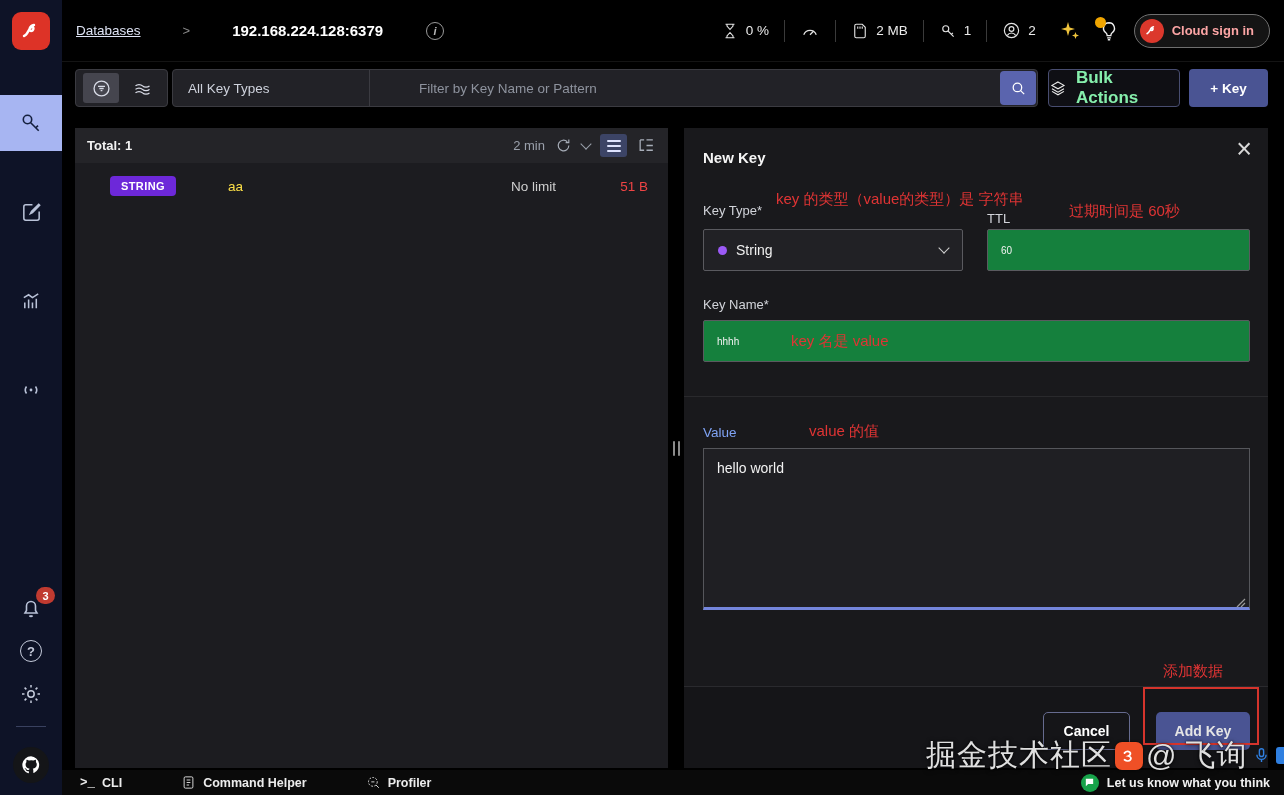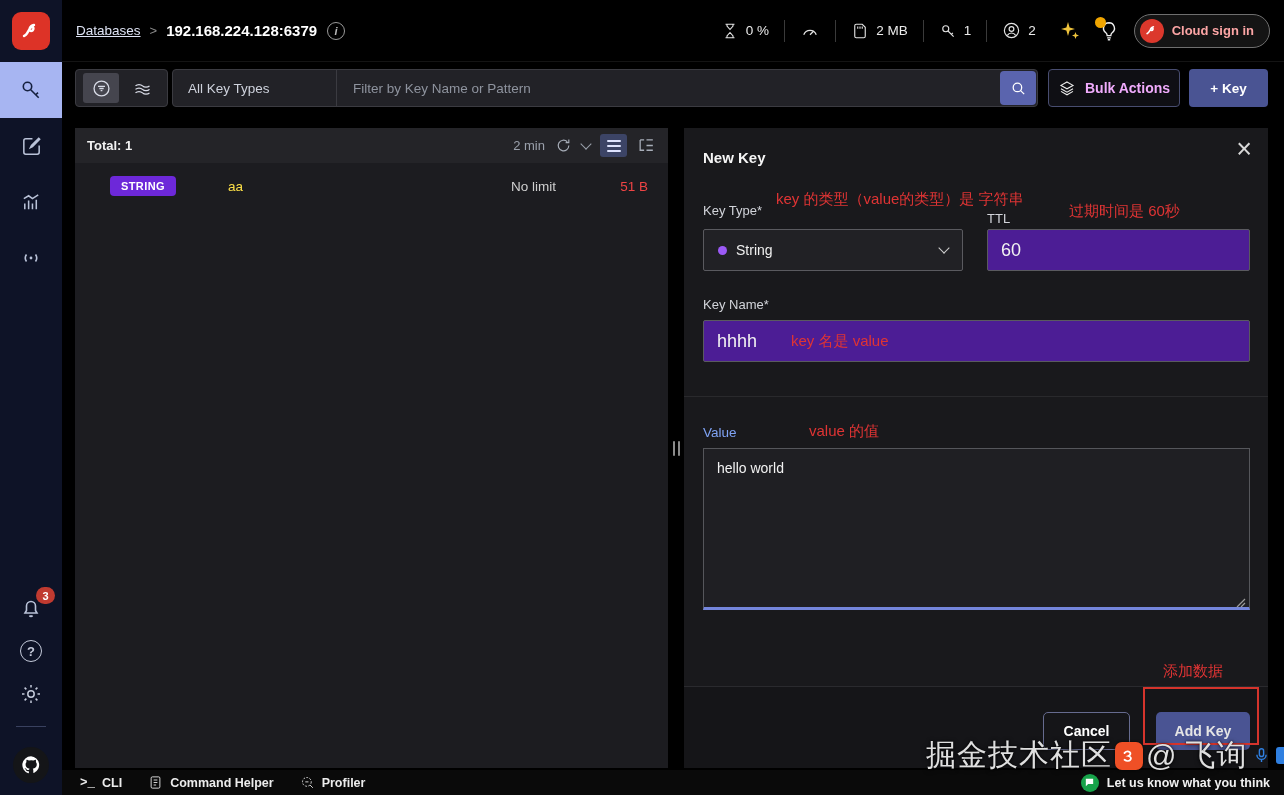--- a/index.html
+++ b/index.html
@@ -1,19 +1,19 @@
 <!DOCTYPE html>
 <html><head>
 <meta charset="utf-8">
 <style>
   * { margin:0; padding:0; box-sizing:border-box; }
   html,body { background:#000; }
   body { font-family:"Liberation Sans", sans-serif; }
   #page { position:relative; width:1284px; height:795px; background:#000; overflow:hidden; }
-  .abs { position:absolute; }
+  .abs { position:absolute;gap:33px; }
   svg { display:block; }
 
   
   #sidebar { left:0; top:0; width:62px; height:795px; background:#0e1327; display:flex; flex-direction:column; align-items:center; z-index:5; }
   .logo-wrap { width:62px; height:62px; display:flex; align-items:center; justify-content:center; }
   .redis-logo { width:38px; height:38px; border-radius:9px; background:#dd3327; display:flex; align-items:center; justify-content:center; }
   .nav-item { width:62px; height:56px; display:flex; align-items:center; justify-content:center; cursor:pointer; }
   .nav-item.active { background:#a7b5f2; }
   .nav-item svg { stroke:#b9c2d8; fill:none; stroke-width:1.6; }
   .nav-item.active svg { stroke:#15203f; }
@@ -47,21 +47,21 @@
   .ig-btn svg { stroke:#d8dbe6; fill:none; stroke-width:1.5; }
   .filter-combo { left:172px; top:69px; width:866px; height:38px; background:#222227; border:1px solid #3b3b41; border-radius:4px; display:flex; align-items:center; }
   .kt-dropdown { width:163px; padding-left:15px; color:#ced2dc; font-size:13.5px; cursor:pointer; }
   .combo-div { width:1px; height:36px; background:#3b3b41; }
   .filter-input { flex:1; background:transparent; border:none; outline:none; color:#c8ccd6; font-size:13.5px; padding-left:16px; font-family:"Liberation Sans", sans-serif; }
   .filter-input::placeholder { color:#8e939e; }
   .search-btn { width:36px; height:34px; margin:1px; border-radius:4px; background:#5a64ae; display:flex; align-items:center; justify-content:center; cursor:pointer; }
   .search-btn svg { stroke:#fff; fill:none; stroke-width:1.8; }
   .bulk-btn { left:1048px; top:69px; width:132px; height:38px; border:1px solid #484d70; border-radius:4px; background:#0f0f14; display:flex; align-items:center; justify-content:center; gap:9px; cursor:pointer; }
   .bulk-btn svg { stroke:#ececec; fill:none; stroke-width:1.5; }
-  .bulk-btn span { color:#f0abfc; font-size:14px; font-weight:700; }
+  .bulk-btn span { color:#86efac; font-size:17px; font-weight:700; }
   .addkey-btn { left:1189px; top:69px; width:79px; height:38px; border-radius:4px; background:#4a5493; display:flex; align-items:center; justify-content:center; color:#fff; font-size:13.5px; font-weight:700; cursor:pointer; }
 
   
   #keypanel { left:75px; top:128px; width:593px; height:640px; background:#1c1c20; }
   .kp-header { height:35px; background:#242428; display:flex; align-items:center; padding:0 12px; }
   .kp-total { color:#f2f2f2; font-size:13px; font-weight:700; }
   .kp-right { margin-left:auto; display:flex; align-items:center; gap:10px; }
   .kp-refresh-label { color:#9aa0ab; font-size:13px; }
   .kp-right svg { stroke:#a8aeb9; fill:none; stroke-width:1.6; }
   .chev { width:8px; height:8px; border-right:1.6px solid #9aa0ab; border-bottom:1.6px solid #9aa0ab; transform:rotate(45deg); margin-top:-4px; }
@@ -80,21 +80,21 @@
 
   
   #dialog { left:684px; top:128px; width:584px; height:640px; background:#19191c; }
   .dlg-title { position:absolute; left:19px; top:21px; color:#f5f5f5; font-size:15px; font-weight:700; }
   .dlg-close { position:absolute; right:16px; top:8px; color:#d8d8d8; font-size:27px; line-height:1; cursor:pointer; font-weight:400; }
   .fld-label { position:absolute; color:#d2d4da; font-size:13px; }
   .kt-select { position:absolute; left:19px; top:101px; width:260px; height:42px; background:#212125; border:1px solid #5a5a5f; border-radius:2px; display:flex; align-items:center; gap:9px; padding:0 14px; cursor:pointer; }
   .kt-dot { width:9px; height:9px; border-radius:50%; background:#9b59f6; }
   .kt-select span { color:#f0f0f0; font-size:14px; }
   .kt-select .chev { margin-left:auto; border-color:#cfcfcf; }
-  .dlg-input { position:absolute; background:#4c1d95; border:1px solid #5a5a5f; border-radius:2px; color:#f2f2f2; font-size:18px; padding:0 13px; outline:none; font-family:"Liberation Sans", sans-serif; }
+  .dlg-input { position:absolute; background:#15803d; border:1px solid #5a5a5f; border-radius:2px; color:#f2f2f2; font-size:10px; padding:0 13px; outline:none; font-family:"Liberation Sans", sans-serif; }
   #ttl-input { left:303px; top:101px; width:263px; height:42px; }
   #keyname-input { left:19px; top:192px; width:547px; height:42px; }
   .dlg-divider { position:absolute; left:0; right:0; top:268px; height:1px; background:#29292c; }
   .value-label { position:absolute; left:19px; top:297px; color:#7fa3f5; font-size:13.5px; }
   #value-textarea { position:absolute; left:19px; top:320px; width:547px; height:162px; background:#1f1f23; border:1px solid #55565b; border-bottom:3px solid #7486dc; color:#f2f2f2; font-size:14px; padding:11px 13px; resize:none; outline:none; font-family:"Liberation Sans", sans-serif; }
   .resize-grip { position:absolute; left:548px; top:466px; width:14px; height:14px; }
   .dlg-footer { position:absolute; left:0; right:0; top:558px; bottom:0; background:#151518; border-top:1px solid #2a2a2e; }
   .cancel-btn { position:absolute; right:138px; top:25px; width:87px; height:38px; border:1.5px solid #666b8f; border-radius:5px; background:transparent; color:#fff; font-size:14px; font-weight:700; display:flex; align-items:center; justify-content:center; cursor:pointer; }
   .addkey2-btn { position:absolute; right:18px; top:25px; width:94px; height:38px; border-radius:5px; background:#4a5493; color:#e5e5e5; font-size:14px; font-weight:700; display:flex; align-items:center; justify-content:center; cursor:pointer; }
 

